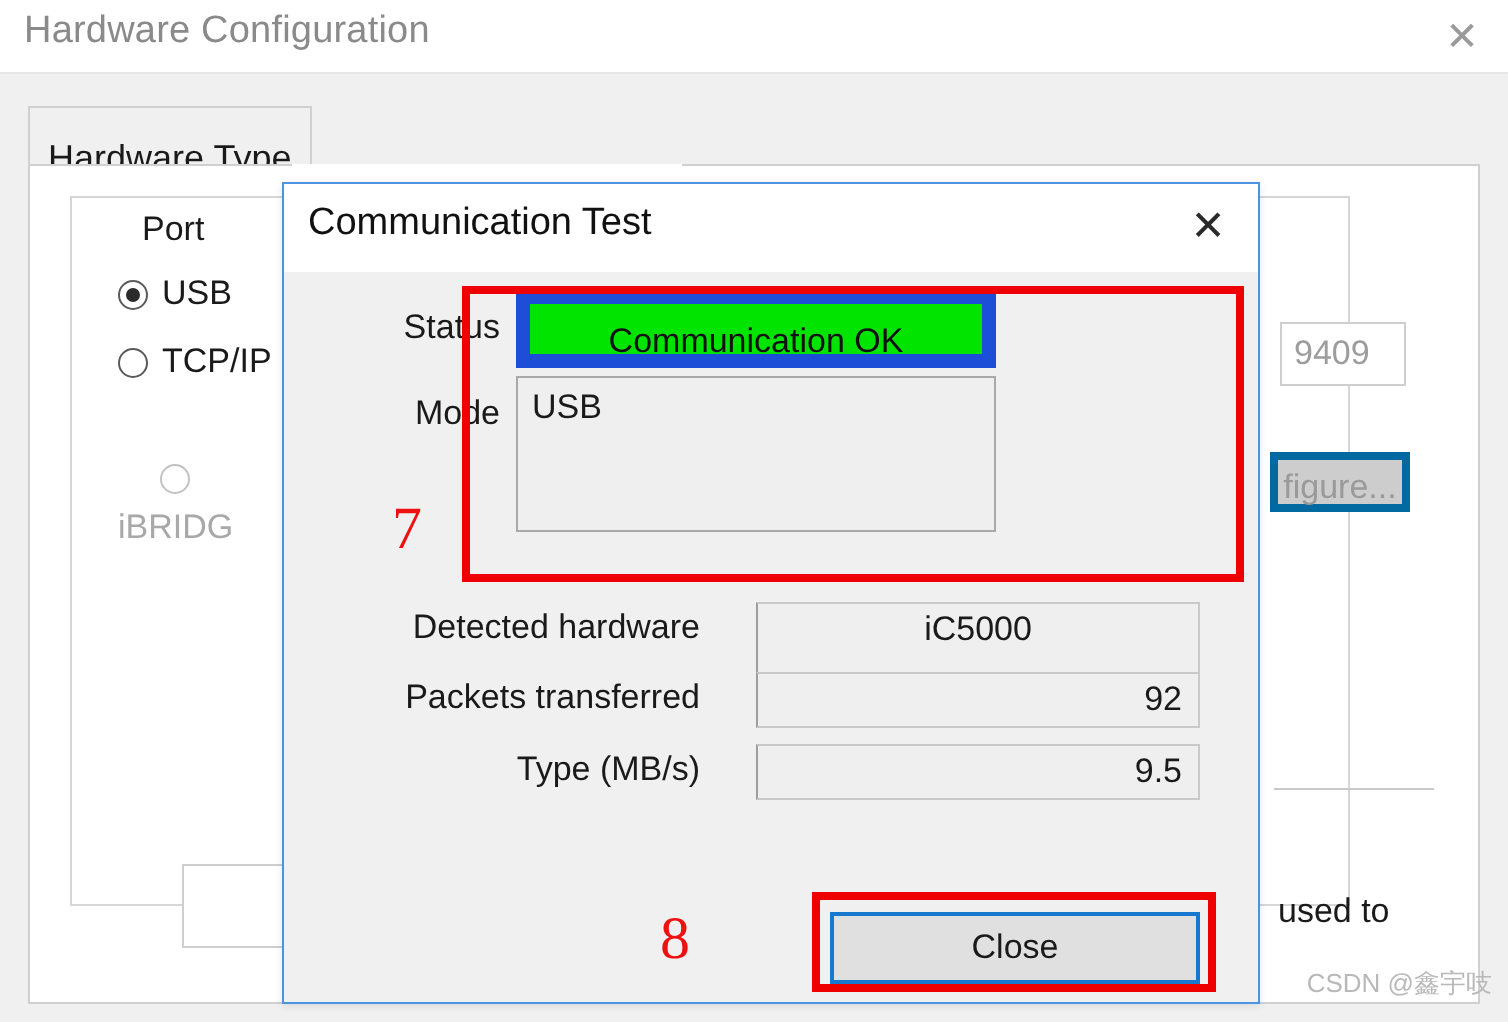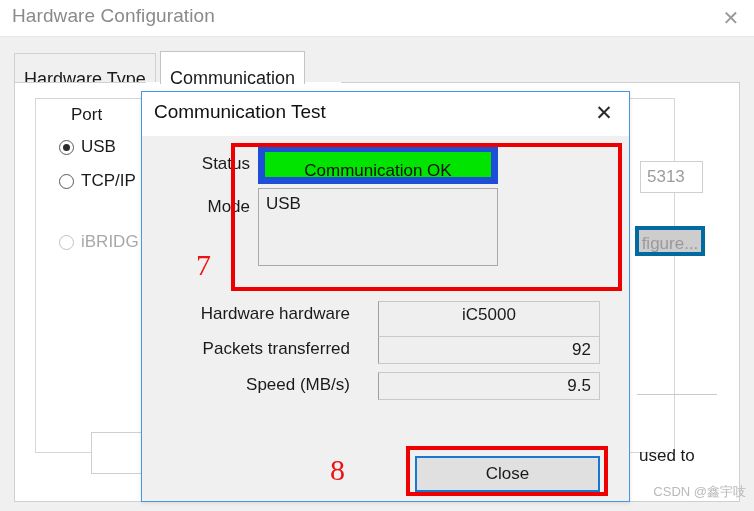--- a/index.html
+++ b/index.html
@@ -126,21 +126,21 @@
 
   .radio-row {
     position: absolute;
     display: flex;
     align-items: center;
     gap: 7px;
     font-size: 17px;
     color: #1a1a1a;
     white-space: nowrap;
   }
-  .radio-row.disabled { color: #a8a8a8; }
+  .radio-row.disabled { color: #a8a8a8; flex-direction: column; }
   .radio-dot {
     width: 15px; height: 15px;
     border-radius: 50%;
     border: 1.4px solid #5a5a5a;
     background: #ffffff;
     box-sizing: border-box;
     position: relative;
     flex: none;
   }
   .radio-row.disabled .radio-dot { border-color: #c2c2c2; }
@@ -320,21 +320,20 @@
 
   <div class="host-titlebar">
     <div class="host-title">Hardware Configuration</div>
     <div class="host-close">✕</div>
   </div>
 
   <div class="host-body">
 
     <div class="tabstrip">
       <div class="tab inactive">Hardware Type</div>
-      <div class="tab active">Communication</div>
     </div>
 
     <div class="tabpage">
 
       <div class="groupbox">
         <div class="groupbox-title">Port</div>
       </div>
 
       <div class="radio-row" style="left:44px; top:55px;">
         <span class="radio-dot checked"></span>
@@ -344,21 +343,21 @@
       <div class="radio-row" style="left:44px; top:89px;align-items:center;">
         <span class="radio-dot"></span>
         <span>TCP/IP</span>
       </div>
 
       <div class="radio-row disabled" style="left:44px; top:150px;">
         <span class="radio-dot"></span>
         <span>iBRIDG</span>
       </div>
 
-      <div class="portfield" style="left:625px; top:79px; width:63px; height:32px;">5313</div>
+      <div class="portfield" style="left:625px; top:79px; width:63px; height:32px;">9409</div>
 
       <div class="gray-button" style="left:620px; top:144px; width:70px; height:30px;">figure...</div>
 
       <div class="hr-line" style="left:622px; top:312px; width:80px;"></div>
       <div class="hint-text" style="left:624px; top:322px;">used to</div>
 
       <div class="white-field" style="left:76px; top:350px; width:340px; height:42px;"></div>
 
     </div>
     <div class="tabpage-topline">
@@ -373,27 +372,27 @@
       <div class="dialog-title">Communication Test</div>
       <div class="dialog-close">✕</div>
     </div>
 
     <div class="d-label" style="left:36px; top:62px; width:72px;">Status</div>
     <div class="status-box">Communication OK</div>
 
     <div class="d-label" style="left:36px; top:105px; width:72px;">Mode</div>
     <div class="mode-box">USB</div>
 
-    <div class="d-label" style="left:-4px; top:212px; width:212px;">Hardware hardware</div>
+    <div class="d-label" style="left:-4px; top:212px; width:212px;">Detected hardware</div>
     <div class="readonly-field center" style="left:236px; top:209px; width:222px; height:44px;">iC5000</div>
 
     <div class="d-label" style="left:-4px; top:247px; width:212px;">Packets transferred</div>
     <div class="readonly-field right" style="left:236px; top:244px; width:222px; height:28px;">92</div>
 
-    <div class="d-label" style="left:-4px; top:283px; width:212px;">Speed (MB/s)</div>
+    <div class="d-label" style="left:-4px; top:283px; width:212px;">Type (MB/s)</div>
     <div class="readonly-field right" style="left:236px; top:280px; width:222px; height:28px;">9.5</div>
 
     <div class="close-button">Close</div>
 
   </div>
 
   <div class="redbox" style="left:231px; top:143px; width:391px; height:148px;"></div>
   <div class="rednum" style="left:196px; top:248px;">7</div>
 
   <div class="redbox" style="left:406px; top:446px; width:202px; height:50px;"></div>

